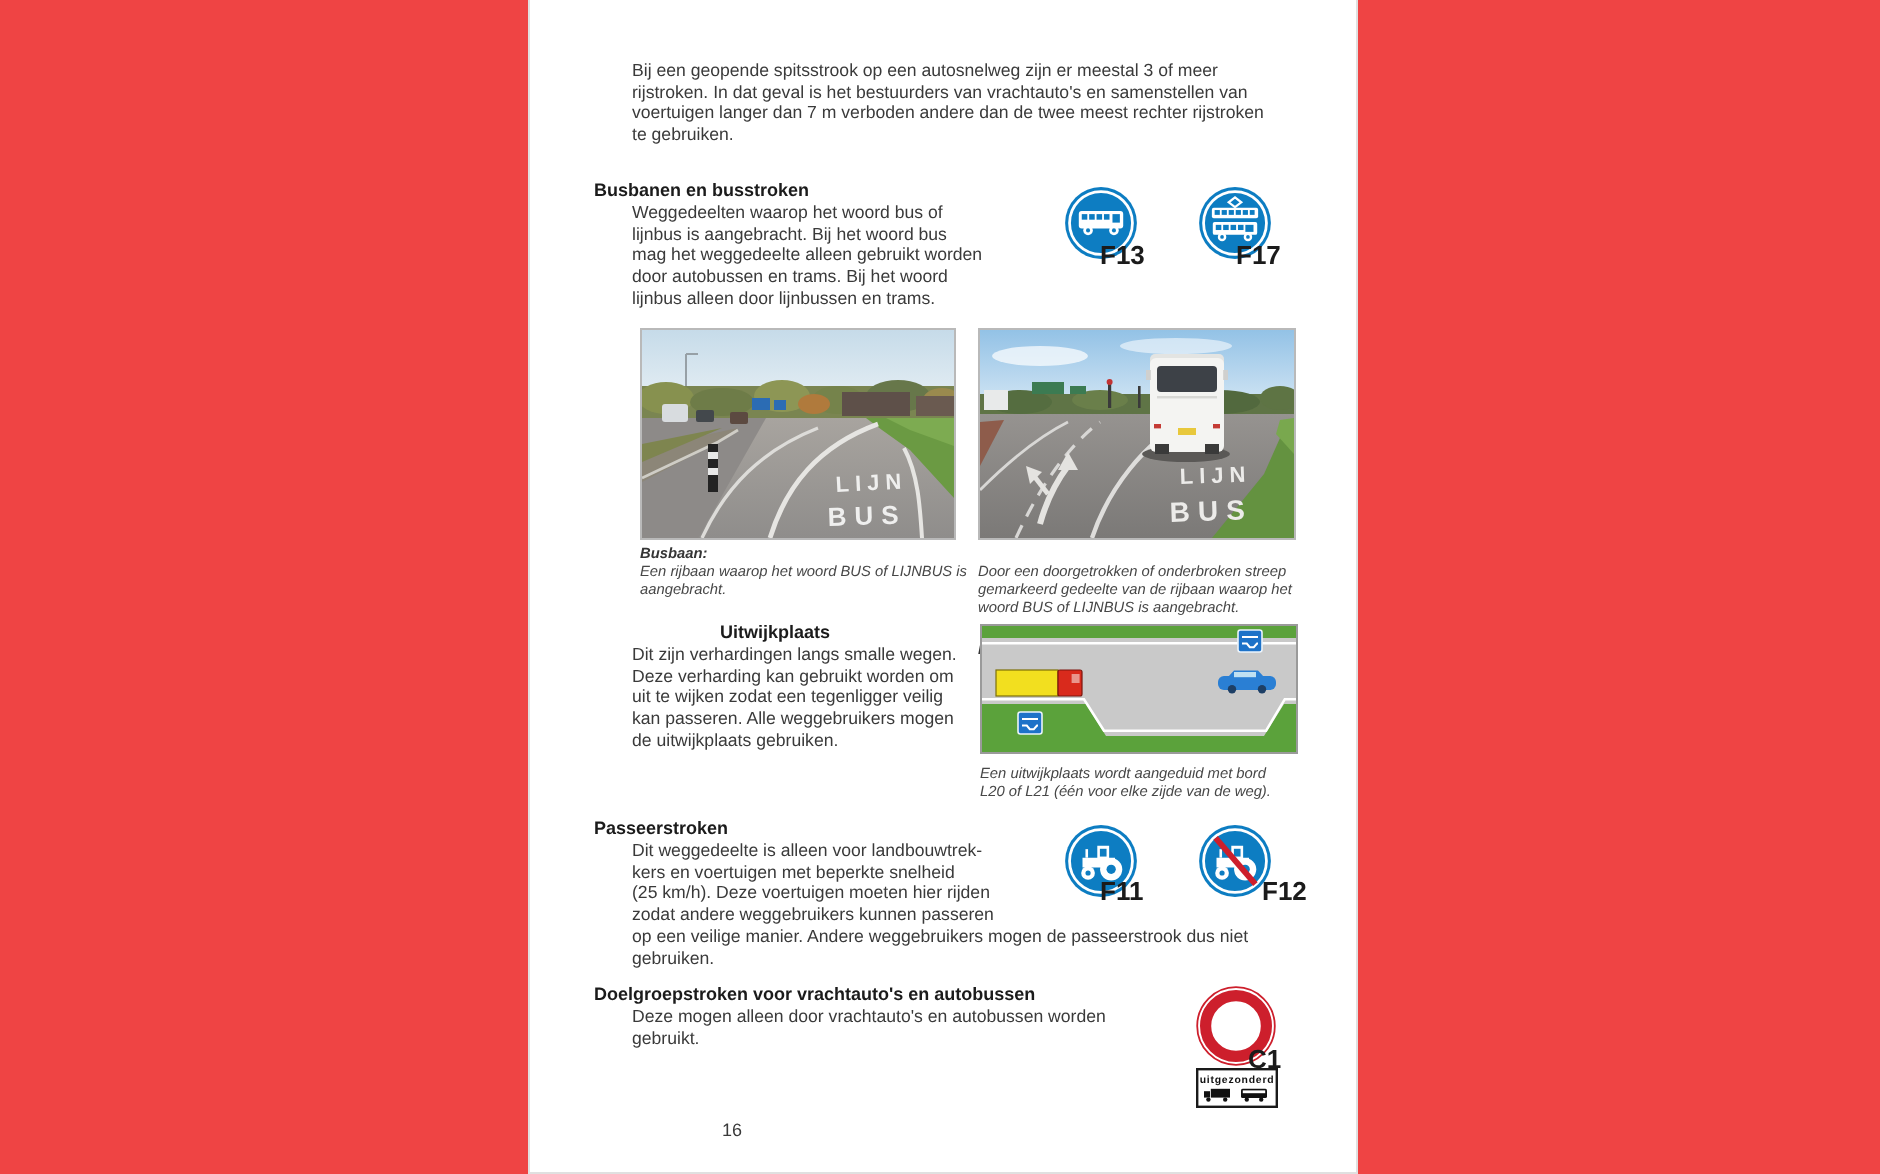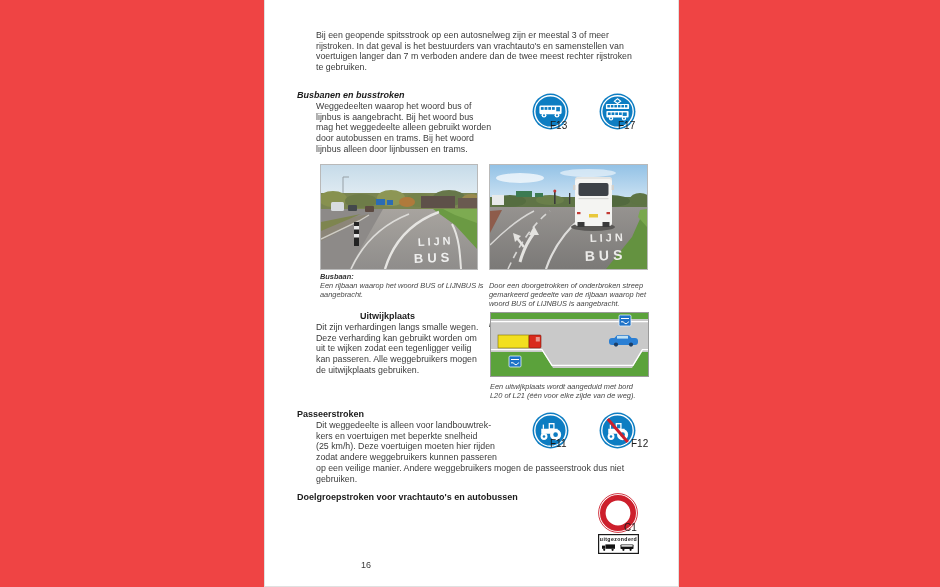--- a/index.html
+++ b/index.html
@@ -5,39 +5,39 @@
   html,body{margin:0;padding:0;background:#ffffff;}
   #canvas{position:relative;width:940px;height:587px;overflow:hidden;
           font-family:"Liberation Sans",sans-serif;background:#ef4444;}
   .abs{position:absolute;}
   .page{position:absolute;left:264px;top:-8px;width:413px;height:593px;
         background:#ffffff;border:1px solid #e0e0e0;}
   .body-text{font-size:8.8px;line-height:10.7px;color:#3a3a3a;white-space:pre-line;}
   .heading{font-size:9px;font-weight:bold;color:#1b1b1b;white-space:nowrap;}
   .caption-title{font-size:7.4px;font-weight:bold;font-style:italic;color:#353535;}
   .caption{font-size:7.4px;line-height:9px;font-style:italic;color:#474747;white-space:pre-line;}
-  .sign-label{font-size:10px;font-weight:normal;color:#1b1b1b;padding-left:40px;}
+  .sign-label{font-size:13px;font-weight:bold;color:#1b1b1b;padding-left:40px;}
   .page-number{font-size:9px;color:#3a3a3a;}
   svg{display:block;}
   svg text{font-family:"Liberation Sans",sans-serif;}
   .photo{border:1px solid #b9b9b9;}
   .illu{border:1px solid #9a9a9a;}
 </style>
 </head>
 <body>
 
 <div id="canvas">
   <div class="page">
 
     <div class="abs body-text" style="left:51px;top:37px;width:362px;">Bij een geopende spitsstrook op een autosnelweg zijn er meestal 3 of meer
 rijstroken. In dat geval is het bestuurders van vrachtauto's en samenstellen van
 voertuigen langer dan 7 m verboden andere dan de twee meest rechter rijstroken
 te gebruiken.</div>
 
-    <div class="abs heading" style="left:32px;top:97px;font-style:italic;">Busbanen en busstroken</div>
+    <div class="abs heading" style="left:32px;top:97px;">Busbanen en busstroken</div>
     <div class="abs body-text" style="left:51px;top:108px;width:230px;">Weggedeelten waarop het woord bus of
 lijnbus is aangebracht. Bij het woord bus
 mag het weggedeelte alleen gebruikt worden
 door autobussen en trams. Bij het woord
 lijnbus alleen door lijnbussen en trams.</div>
 
     <div class="abs" style="left:267px;top:100px;width:37px;height:37px;">
       <span>
         <svg width="37" height="37" viewBox="0 0 40 40">
           <circle cx="20" cy="20" r="19.4" fill="#0d7dc2"></circle>
@@ -271,20 +271,22 @@
           <circle cx="25.5" cy="24.5" r="2.5" fill="#0d7dc2"></circle>
           <circle cx="13" cy="26.5" r="3.7" fill="#ffffff"></circle>
           <circle cx="13" cy="26.5" r="1.4" fill="#0d7dc2"></circle>
           <line x1="9.5" y1="7.5" x2="31" y2="32.5" stroke="#cd1f2c" stroke-width="3.2"></line>
         </svg>
       </span>
     </div>
     <div class="abs sign-label" style="left:313px;top:445px;margin-left:13px;">F12</div>
 
     <div class="abs heading" style="left:32px;top:499px;">Doelgroepstroken voor vrachtauto's en autobussen</div>
+    <div class="abs body-text" style="left:51px;top:510px;width:300px;">Deze mogen alleen door vrachtauto's en autobussen worden
+gebruikt.</div>
 
     <div class="abs" style="left:333px;top:500px;width:40px;height:40px;">
       <span>
         <svg width="40" height="40" viewBox="0 0 40 40">
           <circle cx="20" cy="20" r="19.4" fill="#ffffff" stroke="#cd1f2c" stroke-width="0.9"></circle>
           <circle cx="20" cy="20" r="15.2" fill="#ffffff" stroke="#cd1f2c" stroke-width="5.6"></circle>
         </svg>
       </span>
     </div>
     <div class="abs sign-label" style="left:319px;top:529px;">C1</div>

